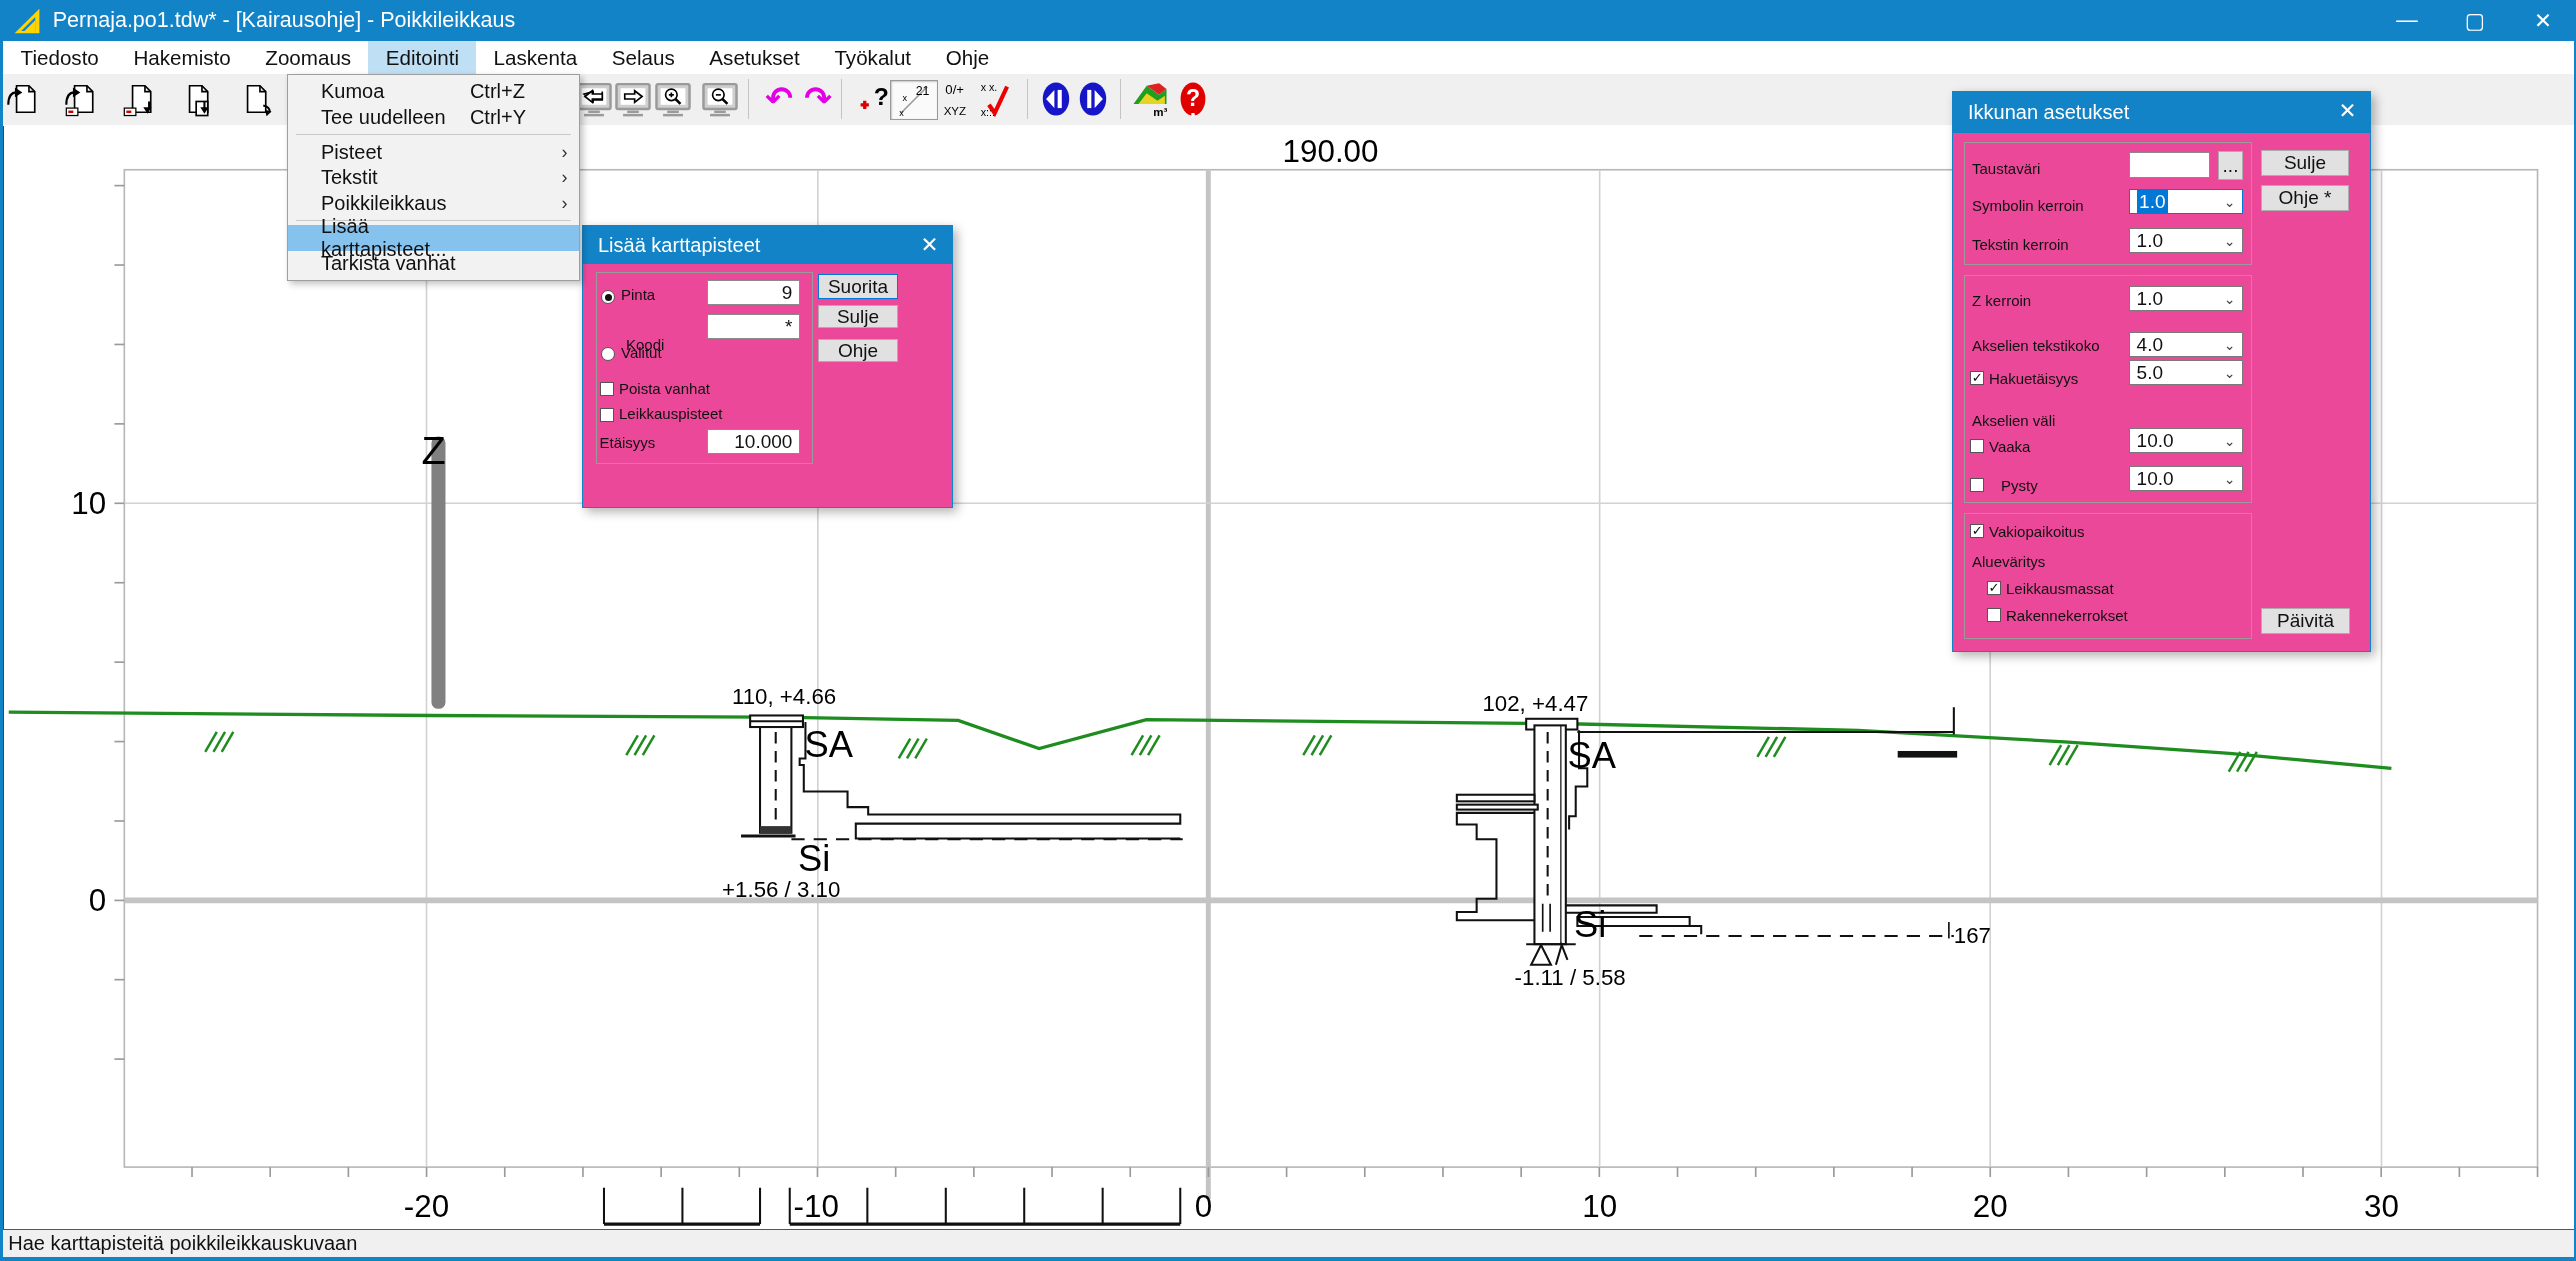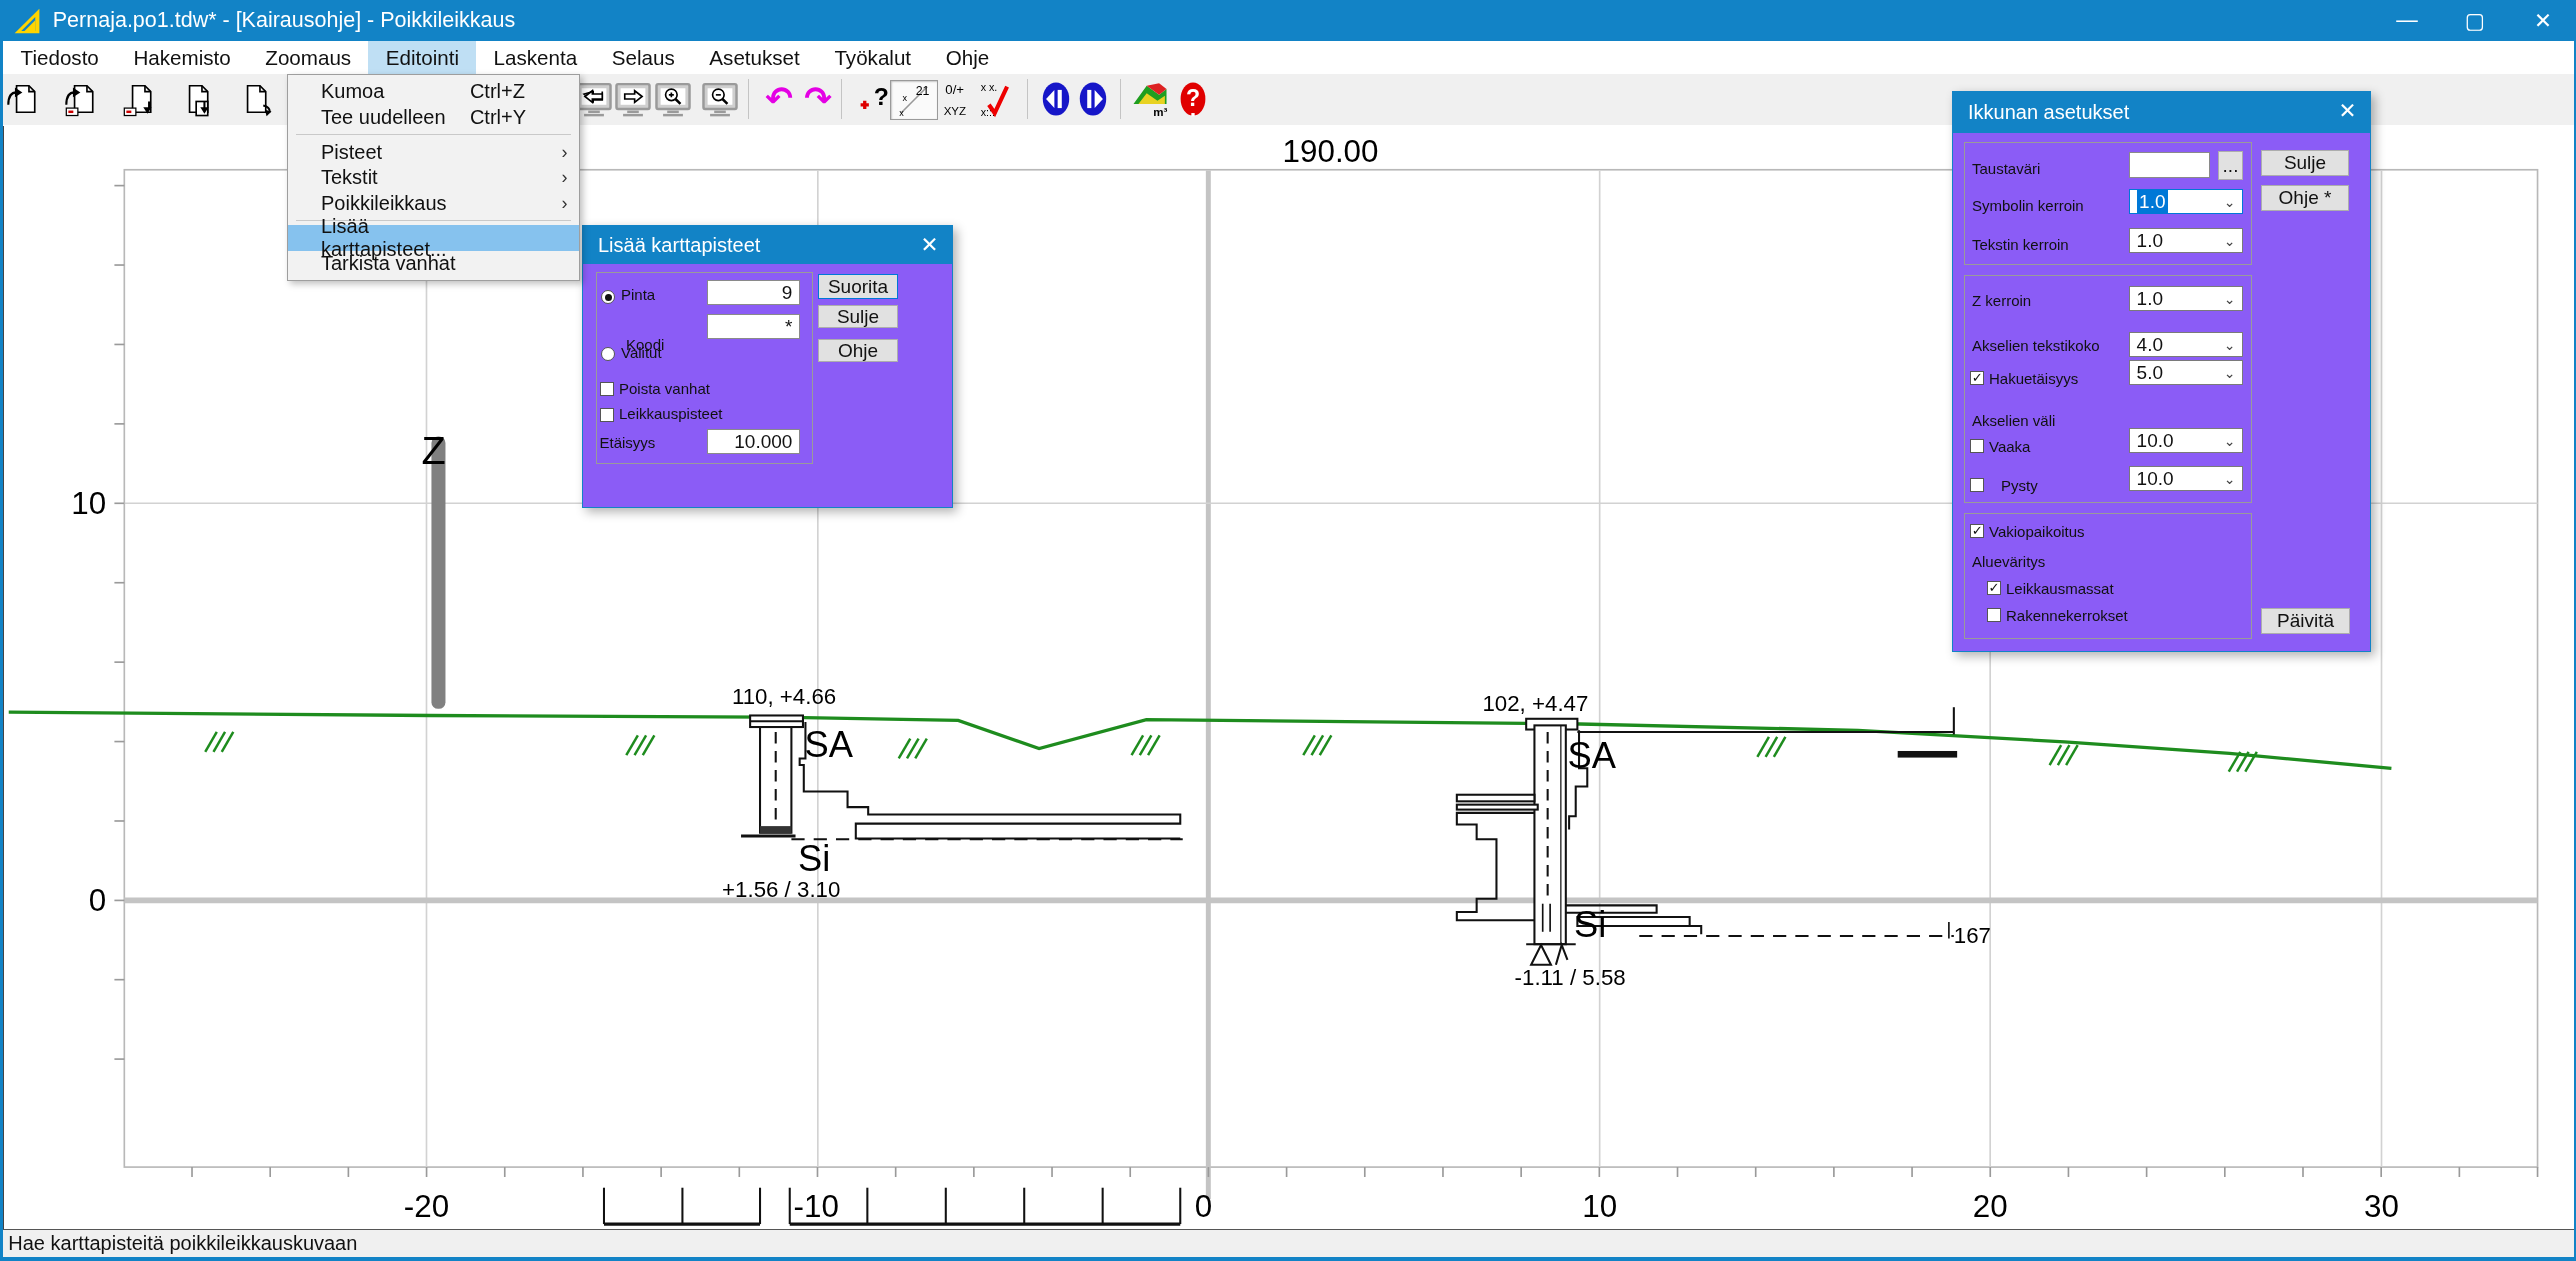--- a/index.html
+++ b/index.html
@@ -38,21 +38,21 @@
   #edit-menu{left:287px;top:74px;width:291px;background:#f2f2f2;border:0.8px solid #9e9e9e;
              box-shadow:3.3px 3.3px 6.6px rgba(0,0,0,.25);padding:4.1px 0;z-index:30;}
   .dd-item{height:25.6px;display:flex;align-items:center;font-size:20px;padding:0 11.6px 0 33px;color:#111;}
   .dd-item.hl{background:#86c2ee;}
   .dd-label{flex:1;}
   .dd-short{width:81px;}
   .dd-sub{width:16.5px;text-align:right;color:#333;font-size:18px;}
   .dd-sep{height:0.8px;background:#c9c9c9;margin:4.1px 8.3px;}
 
   
-  .dialog{background:#8b5cf6;border:1.7px solid #1283c6;box-shadow:4.1px 4.1px 10px rgba(0,0,0,.3);z-index:20;}
+  .dialog{background:#ec4899;border:1.7px solid #1283c6;box-shadow:4.1px 4.1px 10px rgba(0,0,0,.3);z-index:20;}
   .dlg-title{position:absolute;left:0;top:0;right:0;height:38px;background:#1283c6;color:#fff;
              display:flex;align-items:center;padding-left:15px;font-size:20px;}
   .dlg-x{position:absolute;top:0;right:0;width:45px;height:38px;display:flex;align-items:center;justify-content:center;color:#fff;font-size:21.5px;}
   .groupbox{position:absolute;border:0.8px solid #9a9a9a;}
   .lbl{position:absolute;font-size:15px;color:#111;white-space:nowrap;}
   .field{position:absolute;background:#fff;border:0.8px solid #8a8a8a;font-size:19px;color:#111;
          display:flex;align-items:center;justify-content:flex-end;padding:0 6.6px;box-sizing:border-box;}
   .combo{position:absolute;background:#fff;border:0.8px solid #7a7a7a;font-size:19px;color:#111;
          display:flex;align-items:center;padding:0 6.6px;box-sizing:border-box;}
   .combo .chev{margin-left:auto;color:#444;font-size:14px;}

